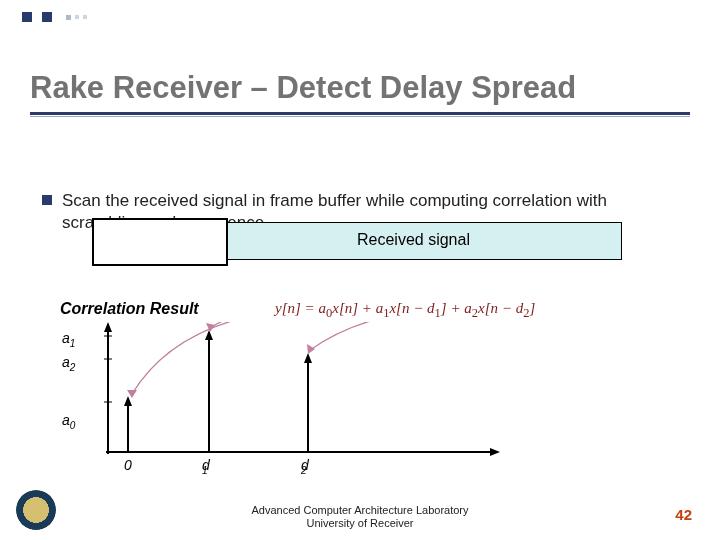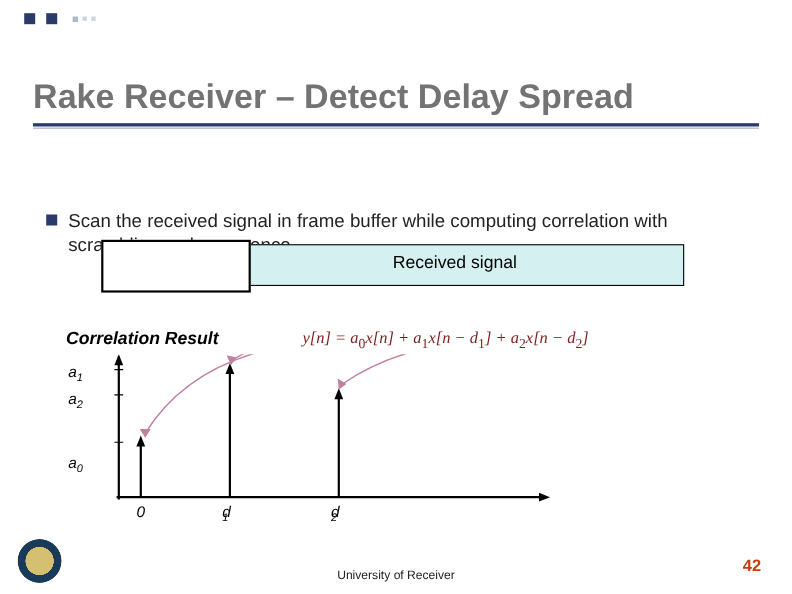--- a/index.html
+++ b/index.html
@@ -262,17 +262,17 @@
   <div class="x-axis-labels">
     <span style="left:40px">0</span>
     <span style="left:118px"><span>d</span><sub>1</sub></span>
     <span style="left:217px"><span>d</span><sub>2</sub></span>
   </div>
 </div>
 
 <div class="seal"></div>
 
 <div class="footer-text">
-  <br>
+  <span>Advanced Computer Architecture Laboratory</span><br>
   <span>University of Receiver</span>
 </div>
 
 <div class="page-num">42</div>
 
 </body></html>

